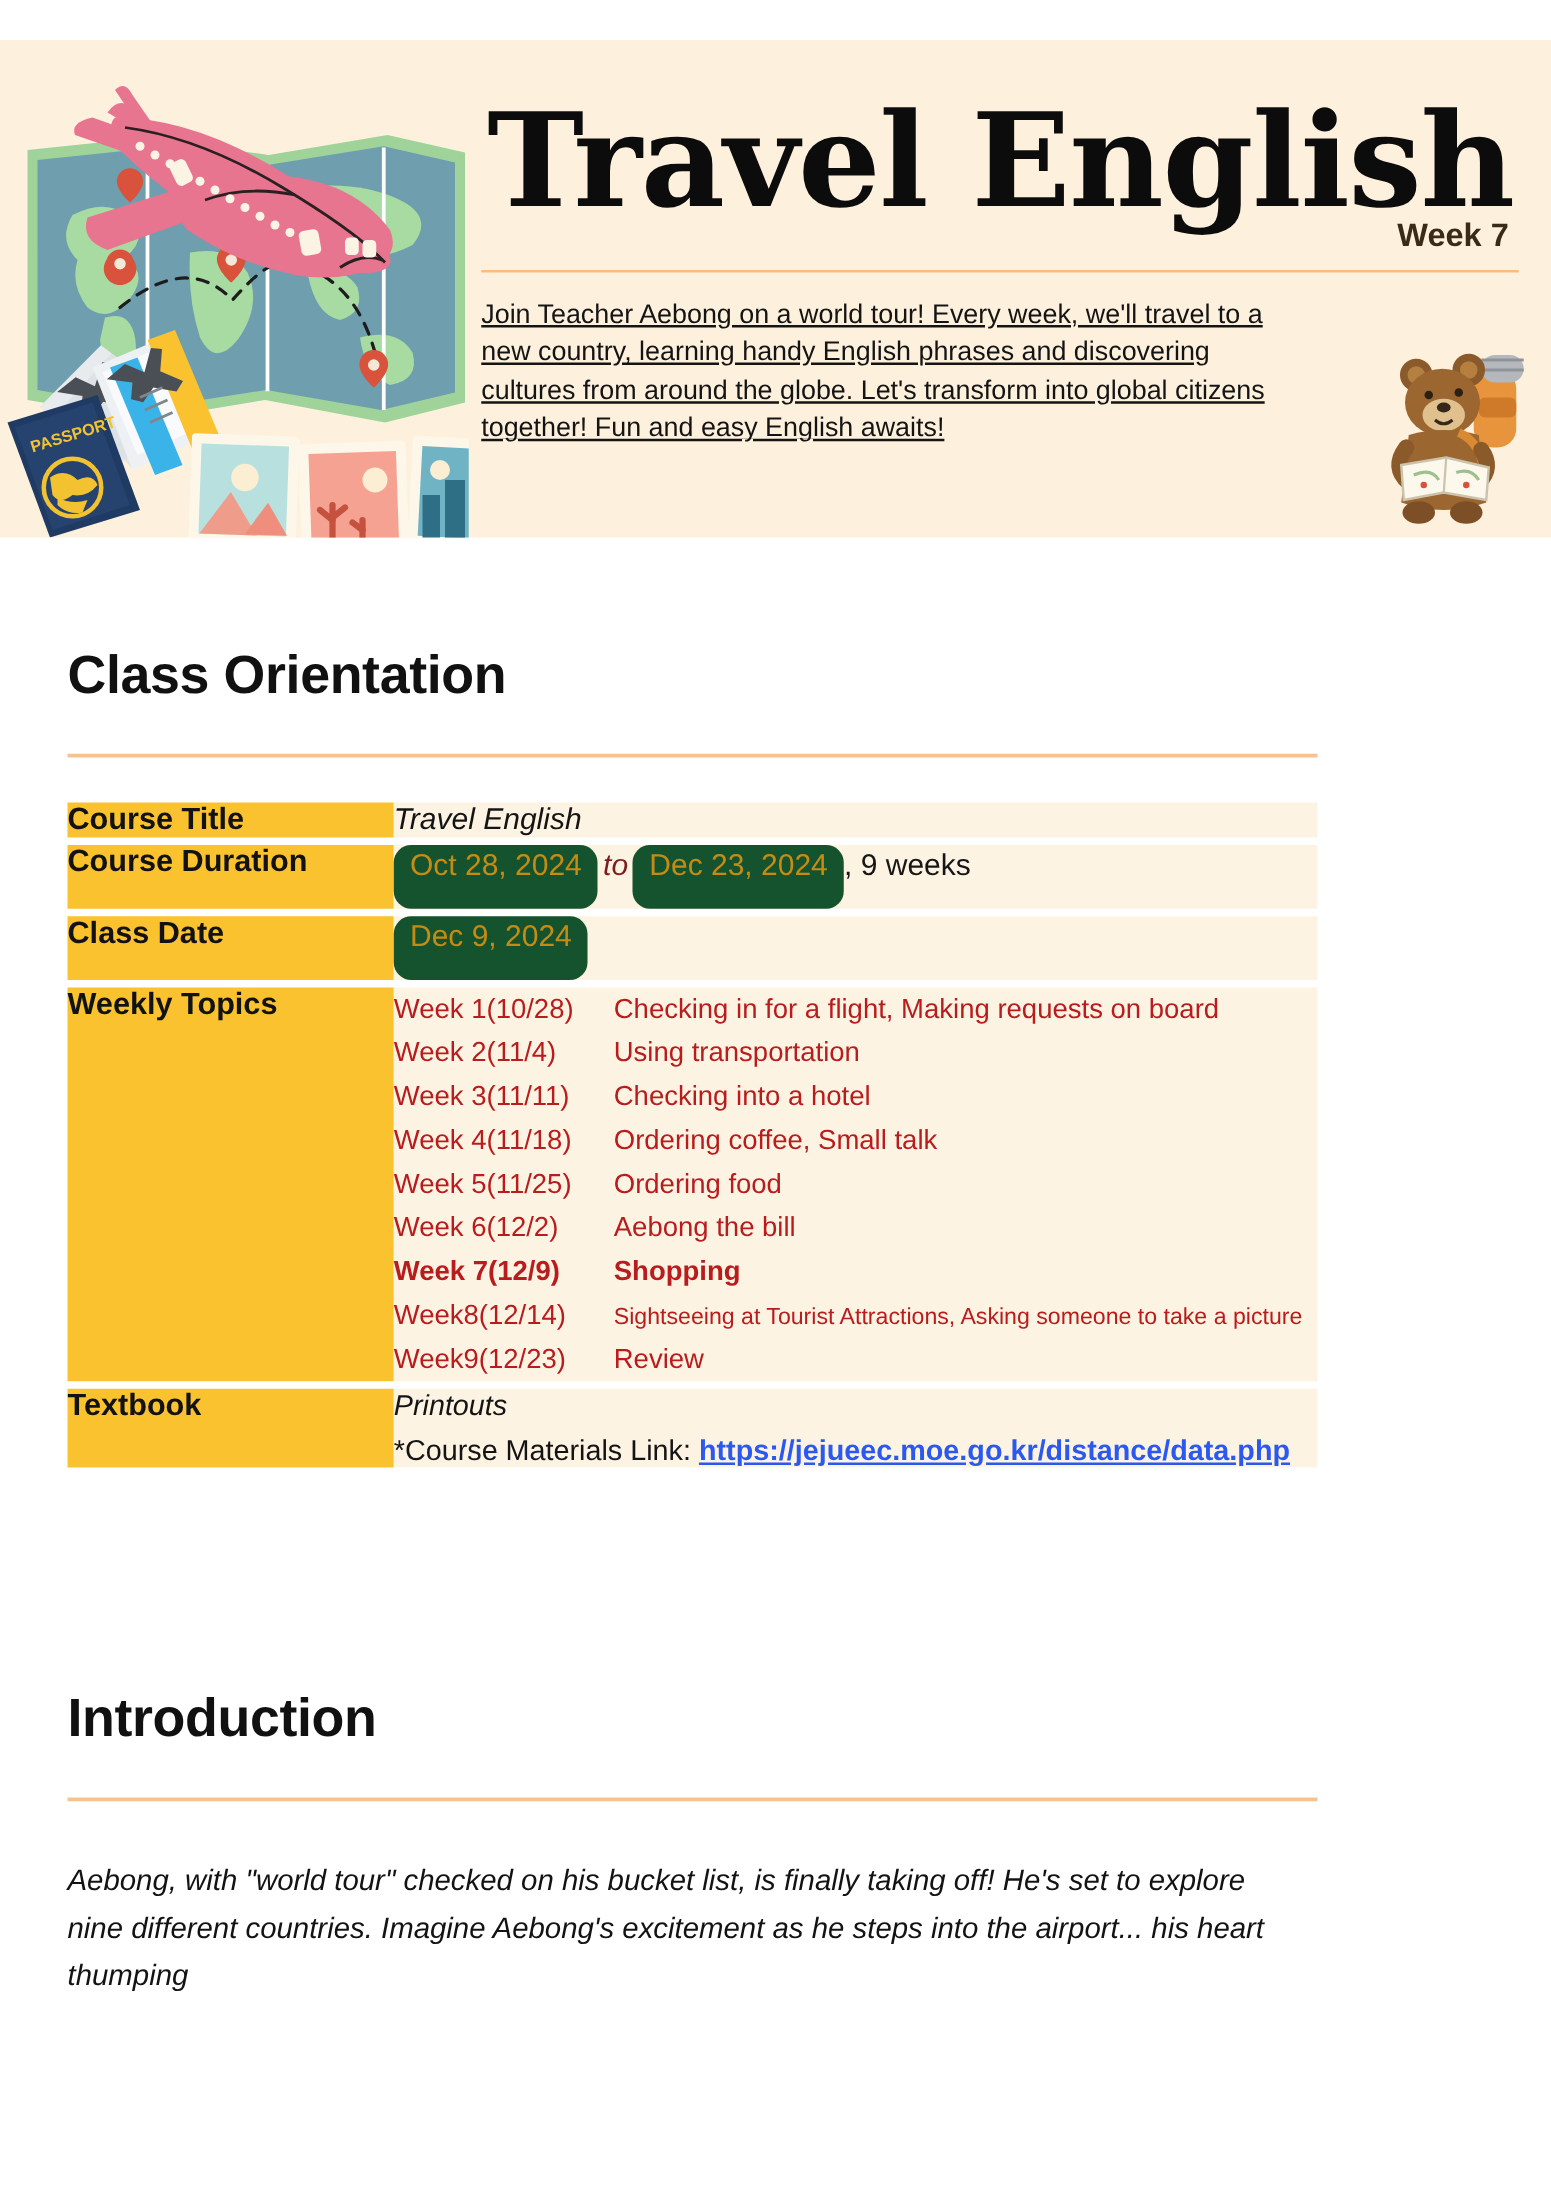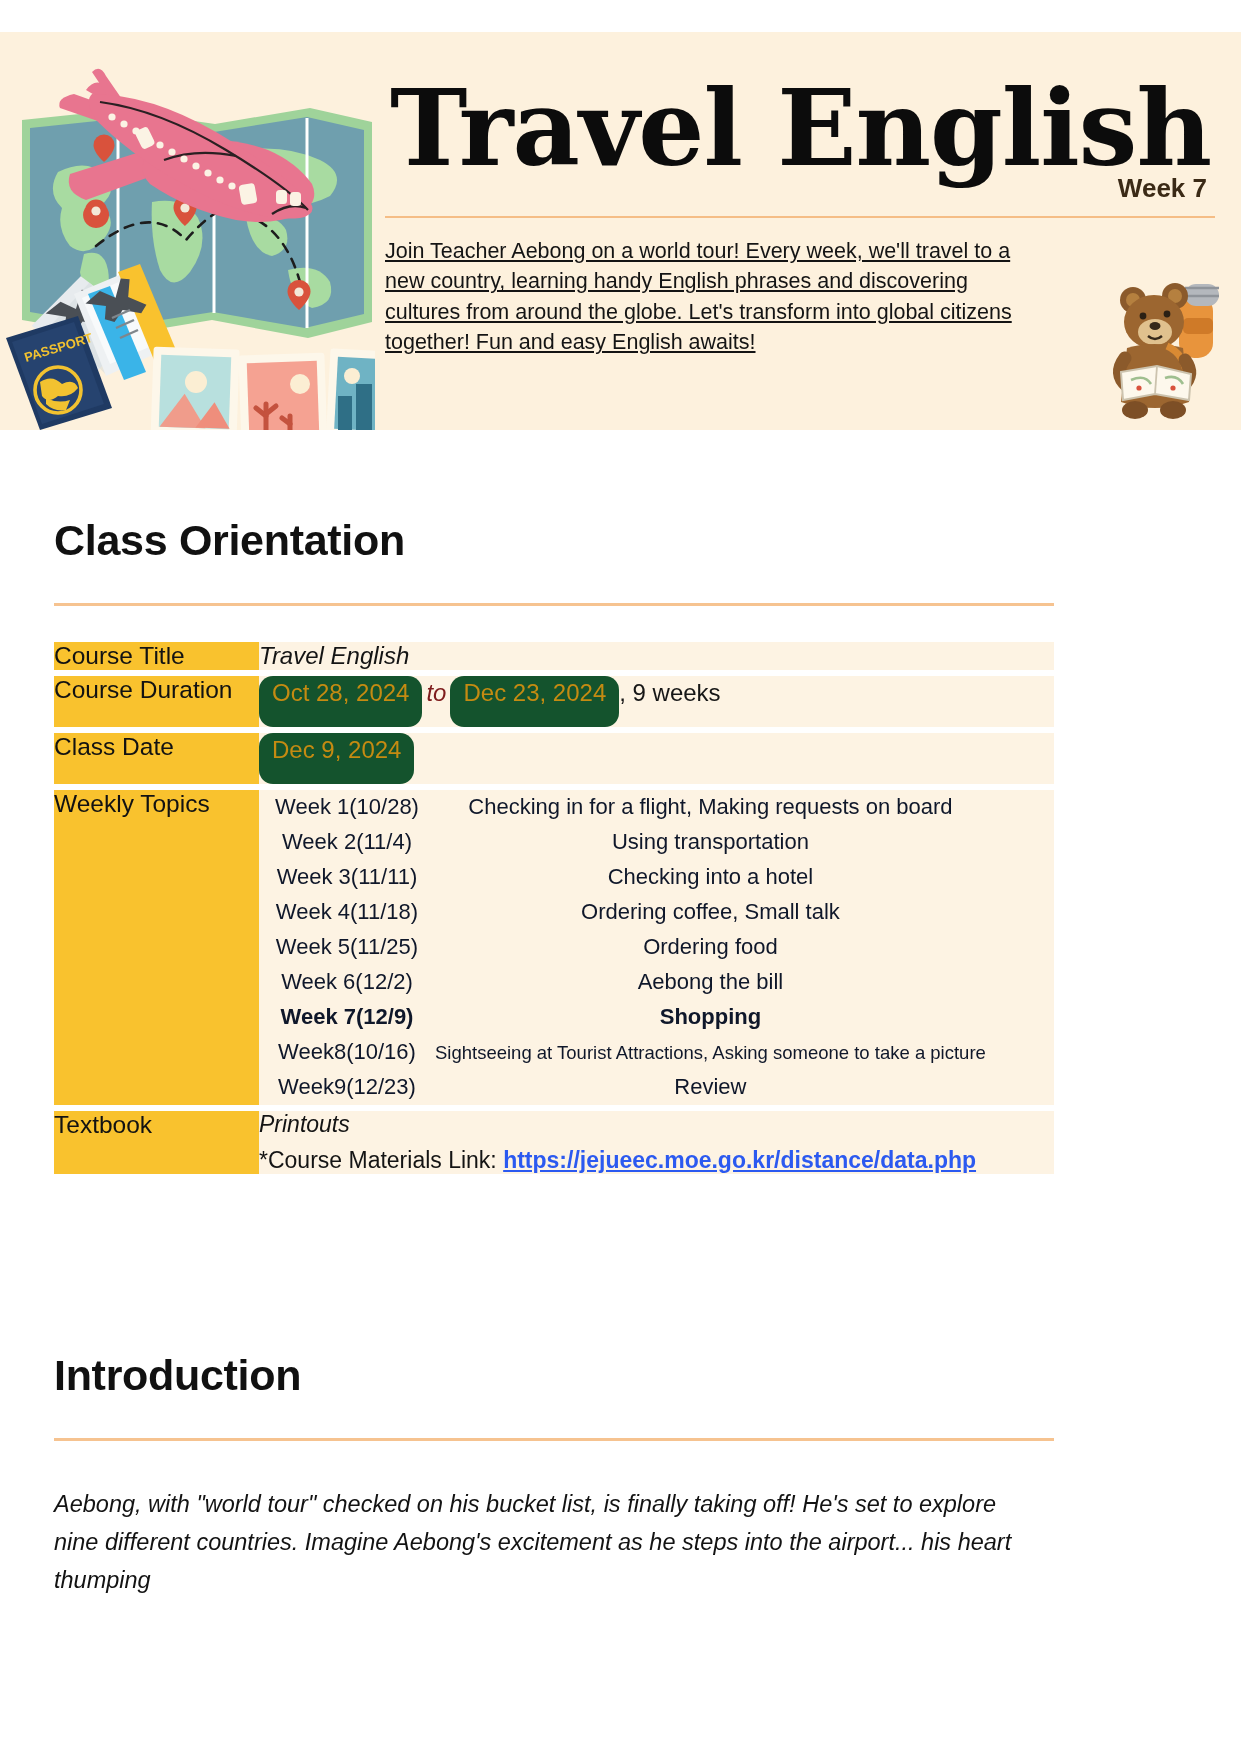--- a/index.html
+++ b/index.html
@@ -86,24 +86,24 @@
 
   
   .info-table {
     margin-top: 30px;
     border-collapse: separate;
     border-spacing: 0 6px;
     width: 1000px;
   }
   .info-table td { vertical-align: top; padding: 0; }
   .cell-label {
-    width: 205px;
+    width: 261px;
     background: #f9c22e;
     color: #121212;
-    font-weight: normal;
+    font-weight: bold;
     font-size: 24.5px;
     padding: 22px 0 22px 18px;
     margin-left: 26px;
   }
   .cell-value {
     background: #fdf3e3;
     padding: 22px 22px 22px 22px;
     font-size: 23px;
     color: #141414;
   }
@@ -120,23 +120,22 @@
   .conj { font-style: italic; font-size: 24px; color: #7f1d1d; margin: 0 4px; }
   .suffix { font-size: 24px; color: #161616; }
 
   
   .topics { display: table; border-collapse: collapse; }
   .topic-row { display: table-row; }
   .topic-week, .topic-name {
     display: table-cell;
     padding: 4.5px 0;
     font-size: 22px;
-    color: #0f172a;
+    color: #b91c1c;
     white-space: nowrap;
-    text-align: center;
   }
   .topic-week { width: 176px; }
   .topic-row.current .topic-week,
   .topic-row.current .topic-name { font-weight: bold; }
   .topic-row.small .topic-name { font-size: 18.5px; }
 
   .tb-line { font-style: italic; font-size: 23px; }
   .tb-link-line { font-size: 23px; margin-top: 9px; }
   .tb-link {
     color: #2b59f0;
@@ -394,21 +393,21 @@
               </div>
               <div class="topic-row">
                 <div class="topic-week">Week 6(12/2)</div>
                 <div class="topic-name">Aebong the bill</div>
               </div>
               <div class="topic-row current">
                 <div class="topic-week">Week 7(12/9)</div>
                 <div class="topic-name">Shopping</div>
               </div>
               <div class="topic-row small">
-                <div class="topic-week">Week8(10/16)</div>
+                <div class="topic-week">Week8(12/14)</div>
                 <div class="topic-name">Sightseeing at Tourist Attractions, Asking someone to take a picture</div>
               </div>
               <div class="topic-row">
                 <div class="topic-week">Week9(12/23)</div>
                 <div class="topic-name">Review</div>
               </div>
             </div>
       </td>
     </tr>
 

